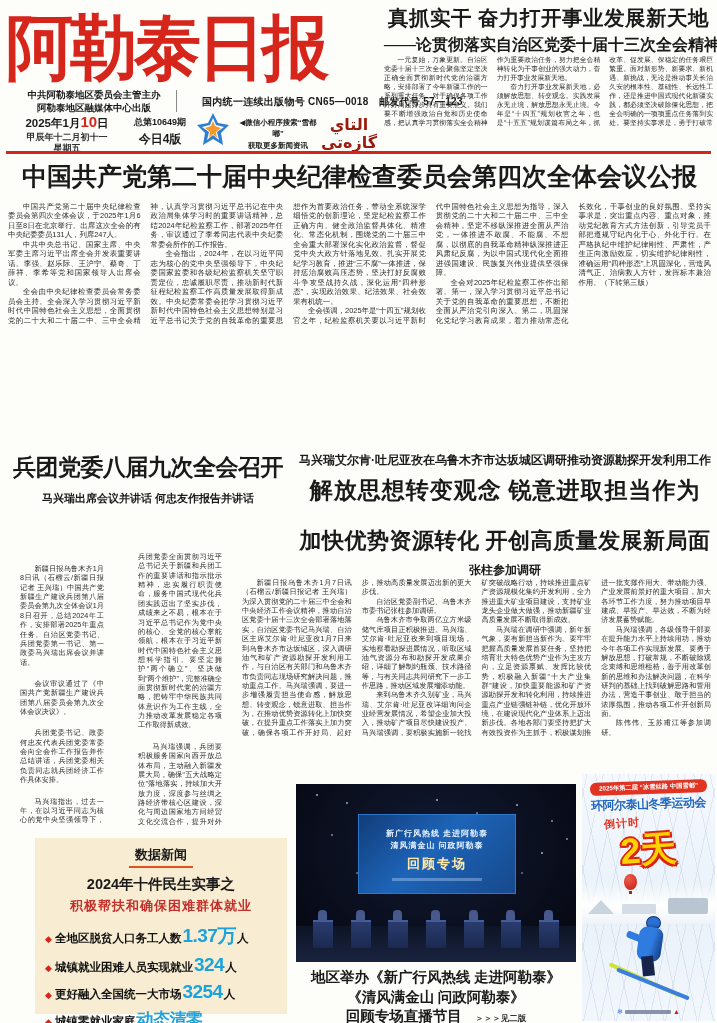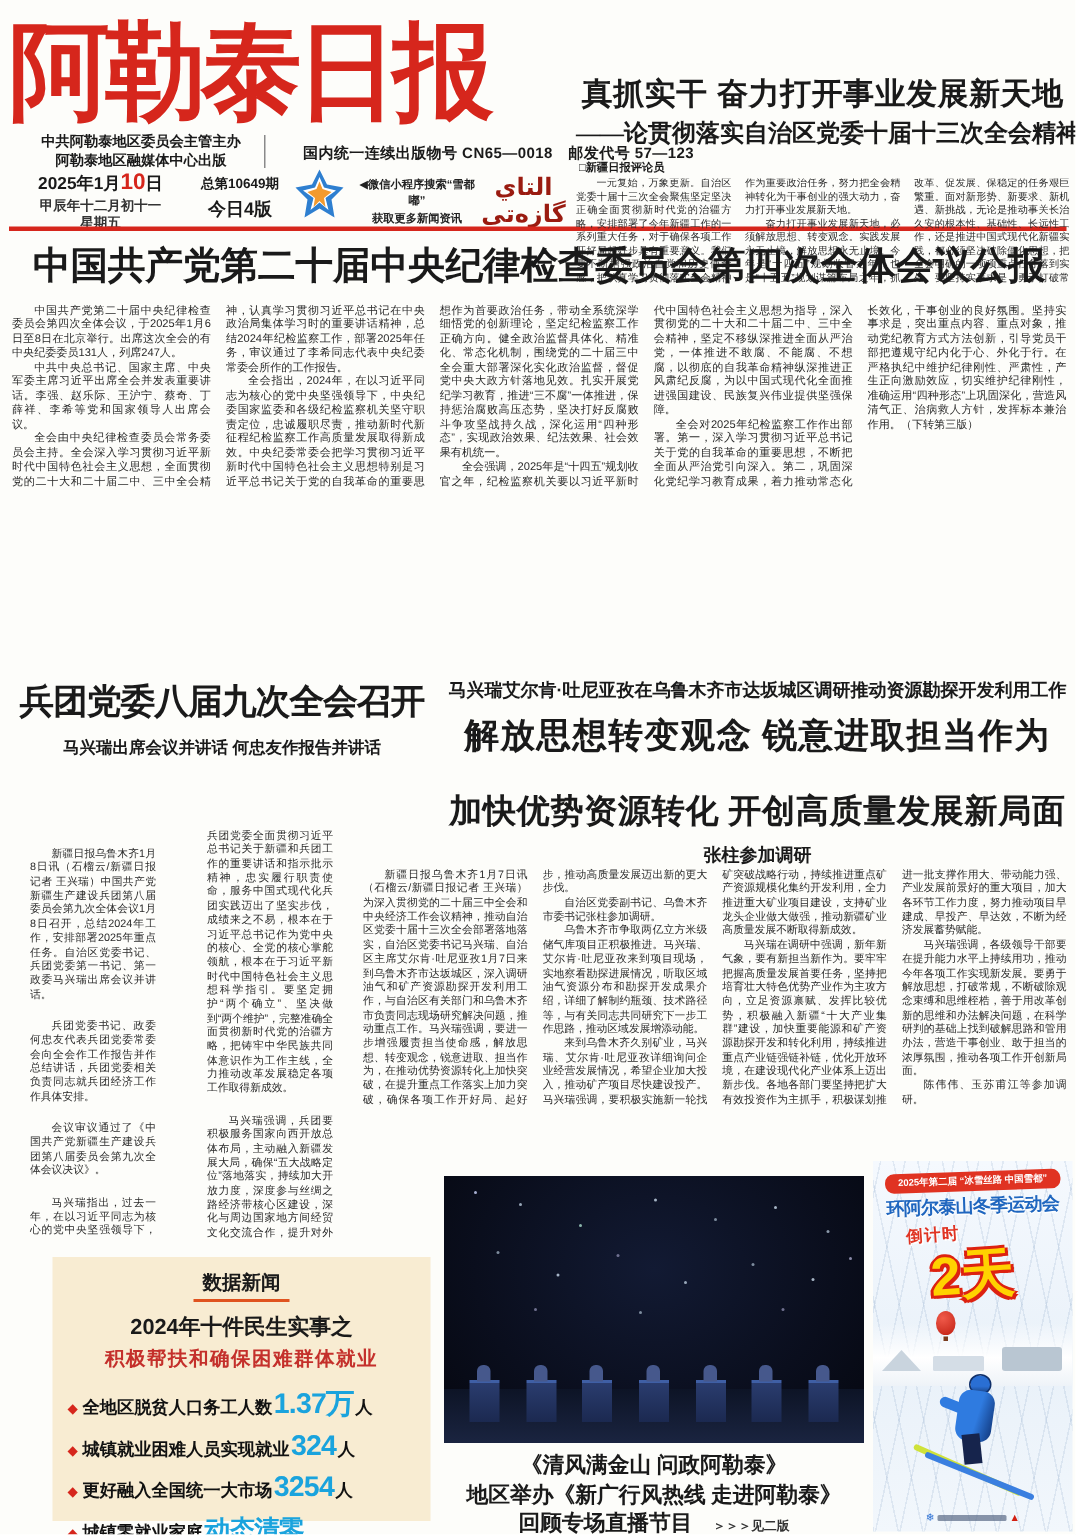--- a/index.html
+++ b/index.html
@@ -22,21 +22,21 @@
   .issue-block{left:128px;top:116px;width:64px;text-align:center;}
   .issue-l1{font-size:9px;font-weight:bold;}
   .issue-l2{font-size:12px;font-weight:bold;margin-top:2px;}
   .mast-logo{left:196px;top:112px;width:34px;height:34px;}
   .wechat-block{left:234px;top:117px;width:88px;font-size:7.5px;font-weight:bold;text-align:center;line-height:1.5;color:#222;}
   .kazakh{left:320px;top:116px;width:58px;font-size:16px;font-weight:bold;color:#9a1b10;
     font-family:"DejaVu Sans",sans-serif;direction:rtl;text-align:center;line-height:1.1;}
   .red-rule{left:6px;top:151px;width:705px;height:3px;background:#d6261c;}
 
   
-  .ed-box{left:384px;top:4px;width:329px;height:145px;margin-top:44px;}
+  .ed-box{left:384px;top:4px;width:329px;height:145px;}
   .ed-title{font-size:20.5px;font-weight:900;text-align:center;letter-spacing:.5px;white-space:nowrap;}
   .ed-sub{font-size:16px;font-weight:900;text-align:center;margin-top:3px;
     font-family:"Liberation Serif","DejaVu Serif",serif;white-space:nowrap;}
   .ed-byline{font-size:7.5px;font-weight:bold;margin:7px 0 2px 2px;}
   .ed-body{column-count:3;column-gap:9px;height:72px;overflow:hidden;
     font-size:6.8px;line-height:1.32;text-align:justify;color:#2b2b2b;}
   .ed-body p{margin:0;text-indent:2em;}
 
   
   .comm{left:8px;top:160px;width:703px;}
@@ -182,21 +182,20 @@
     <div>获取更多新闻资讯</div>
   </div>
 
   <div class="abs kazakh">التاي گازەتى</div>
 
   <div class="abs red-rule"></div>
 
   <div class="abs ed-box">
     <div class="ed-title">真抓实干 奋力打开事业发展新天地</div>
     <div class="ed-sub">——论贯彻落实自治区党委十届十三次全会精神</div>
-    <div class="ed-byline">□新疆日报评论员</div>
     <div class="ed-body">
         <p>一元复始，万象更新。自治区党委十届十三次全会聚焦坚定坚决正确全面贯彻新时代党的治疆方略，安排部署了今年新疆工作的一系列重大任务，对于确保各项工作开好局起好步具有重要意义。我们要不断增强政治自觉和历史使命感，把认真学习贯彻落实全会精神作为重要政治任务，努力把全会精神转化为干事创业的强大动力，奋力打开事业发展新天地。</p>
         <p>奋力打开事业发展新天地，必须解放思想、转变观念。实践发展永无止境，解放思想永无止境。今年是“十四五”规划收官之年，也是“十五五”规划谋篇布局之年，抓改革、促发展、保稳定的任务艰巨繁重。面对新形势、新要求、新机遇、新挑战，无论是推动事关长治久安的根本性、基础性、长远性工作，还是推进中国式现代化新疆实践，都必须坚决破除僵化思想，把全会明确的一项项重点任务落到实处。要坚持实事求是，勇于打破常规，不断破除观念束缚和思维桎梏，善于用改革创新的思维和办法解决问题。（下转第二版）</p>
       </div>
   </div>
 
   <div class="abs comm">
     <div class="comm-title">中国共产党第二十届中央纪律检查委员会第四次全体会议公报</div>
     <div class="comm-body">
         <p>中国共产党第二十届中央纪律检查委员会第四次全体会议，于2025年1月6日至8日在北京举行。出席这次全会的有中央纪委委员131人，列席247人。</p>
@@ -206,22 +205,22 @@
         <p>全会强调，2025年是“十四五”规划收官之年，纪检监察机关要以习近平新时代中国特色社会主义思想为指导，深入贯彻党的二十大和二十届二中、三中全会精神，坚定不移纵深推进全面从严治党，一体推进不敢腐、不能腐、不想腐，以彻底的自我革命精神纵深推进正风肃纪反腐，为以中国式现代化全面推进强国建设、民族复兴伟业提供坚强保障。</p>
         <p>全会对2025年纪检监察工作作出部署。第一，深入学习贯彻习近平总书记关于党的自我革命的重要思想，不断把全面从严治党引向深入。第二，巩固深化党纪学习教育成果，着力推动常态化长效化，干事创业的良好氛围。坚持实事求是，突出重点内容、重点对象，推动党纪教育方式方法创新，引导党员干部把遵规守纪内化于心、外化于行。在严格执纪中维护纪律刚性、严肃性，产生正向激励效应，切实维护纪律刚性，准确运用“四种形态”上巩固深化，营造风清气正、治病救人方针，发挥标本兼治作用。（下转第三版）</p>
       </div>
   </div>
 
   <div class="abs bt">
     <div class="bt-title">兵团党委八届九次全会召开</div>
     <div class="bt-sub">马兴瑞出席会议并讲话 何忠友作报告并讲话</div>
     <div class="bt-body">
         <p>新疆日报乌鲁木齐1月8日讯（石榴云/新疆日报记者 王兴瑞）中国共产党新疆生产建设兵团第八届委员会第九次全体会议1月8日召开，总结2024年工作，安排部署2025年重点任务。自治区党委书记、兵团党委第一书记、第一政委马兴瑞出席会议并讲话。</p>
+        <p>会议审议通过了《中国共产党新疆生产建设兵团第八届委员会第九次全体会议决议》。</p>
         <p>兵团党委书记、政委何忠友代表兵团党委常委会向全会作工作报告并作总结讲话，兵团党委相关负责同志就兵团经济工作作具体安排。</p>
-        <p>会议审议通过了《中国共产党新疆生产建设兵团第八届委员会第九次全体会议决议》。</p>
         <p>马兴瑞指出，过去一年，在以习近平同志为核心的党中央坚强领导下，兵团党委全面贯彻习近平总书记关于新疆和兵团工作的重要讲话和指示批示精神，忠实履行职责使命，服务中国式现代化兵团实践迈出了坚实步伐，成绩来之不易，根本在于习近平总书记作为党中央的核心、全党的核心掌舵领航，根本在于习近平新时代中国特色社会主义思想科学指引。要坚定拥护“两个确立”、坚决做到“两个维护”，完整准确全面贯彻新时代党的治疆方略，把铸牢中华民族共同体意识作为工作主线，全力推动改革发展稳定各项工作取得新成效。</p>
         <p>马兴瑞强调，兵团要积极服务国家向西开放总体布局，主动融入新疆发展大局，确保“五大战略定位”落地落实，持续加大开放力度，深度参与丝绸之路经济带核心区建设，深化与周边国家地方间经贸文化交流合作，提升对外开放水平，围绕“十大产业集群”建设，加快打造特色优势现代化产业体系，更好融入全国统一大市场，把自身优势转化为发展实绩，积极参与资源勘探开发利用，推动一批战略性引领性重大项目落地，提升保障国家粮食和重要农产品安全水平，持续抓好粮棉增产，提升农业现代化水平，为保障国家粮食和重要农产品稳定安全供给作出更大贡献；深入推进反恐维稳法治化常态化，更好发挥兵团维稳戍边特殊作用。要聚焦新时代兵团职责使命，进一步全面深化改革，围绕不断健全兵团运行机制，深化整体性、创造性、引领性改革，促进兵地融合发展取得更大进展，在依法依规前提下赋予团场更多自主权，着力推动天山北坡城市群大气环境整治等重大工作取得实效。要坚持党的全面领导，认真履行全面从严治党主体责任，以政治建设为统领加强党的建设，持续正风肃纪反腐，建设忠诚干净担当的高素质干部队伍。</p>
       </div>
   </div>
 
   <div class="abs mx-head">
     <div class="mx-kicker">马兴瑞艾尔肯·吐尼亚孜在乌鲁木齐市达坂城区调研推动资源勘探开发利用工作</div>
     <div class="mx-t1">解放思想转变观念 锐意进取担当作为</div>
     <div class="mx-t2">加快优势资源转化 开创高质量发展新局面</div>
     <div class="mx-sub">张柱参加调研</div>
@@ -264,35 +263,41 @@
         <span class="dn-label">城镇零就业家庭</span>
         <span class="dn-value" style="font-size:17px;">动态清零</span>
         <span class="dn-unit"></span>
       </div>
 
     </div>
   </div>
 
   <div class="abs photo">
     <div class="stars"></div>
+    <div class="screen">
+      <div class="screen-l1">新广行风热线 走进阿勒泰</div>
+      <div class="screen-l2">清风满金山 问政阿勒泰</div>
+      <div class="screen-l3">回顾专场</div>
+      <div class="screen-sub"></div>
+    </div>
     <div class="floor"></div>
     <div class="podiums">
       <div class="podium"></div>
       <div class="podium"></div>
       <div class="podium"></div>
       <div class="podium"></div>
       <div class="podium"></div>
       <div class="podium"></div>
       <div class="podium"></div>
     </div>
   </div>
 
   <div class="abs caption">
+    <div>地区举办《新广行风热线 走进阿勒泰》</div>
     <div>《清风满金山 问政阿勒泰》</div>
-    <div>地区举办《新广行风热线 走进阿勒泰》</div>
     <div>
       <span>回顾专场直播节目</span>
       <span class="caption-more">＞＞＞见二版</span>
     </div>
   </div>
 
   <div class="abs poster">
     <div class="poster-banner">2025年第二届 “冰雪丝路 中国雪都”</div>
     <div class="poster-title">环阿尔泰山冬季运动会</div>
     <div class="poster-count">倒计时</div>

